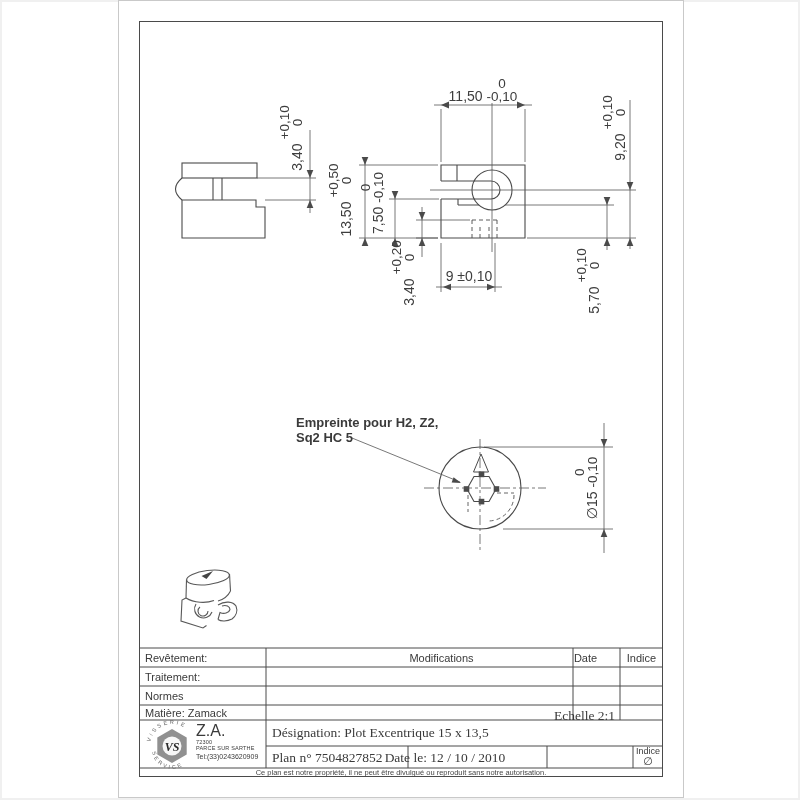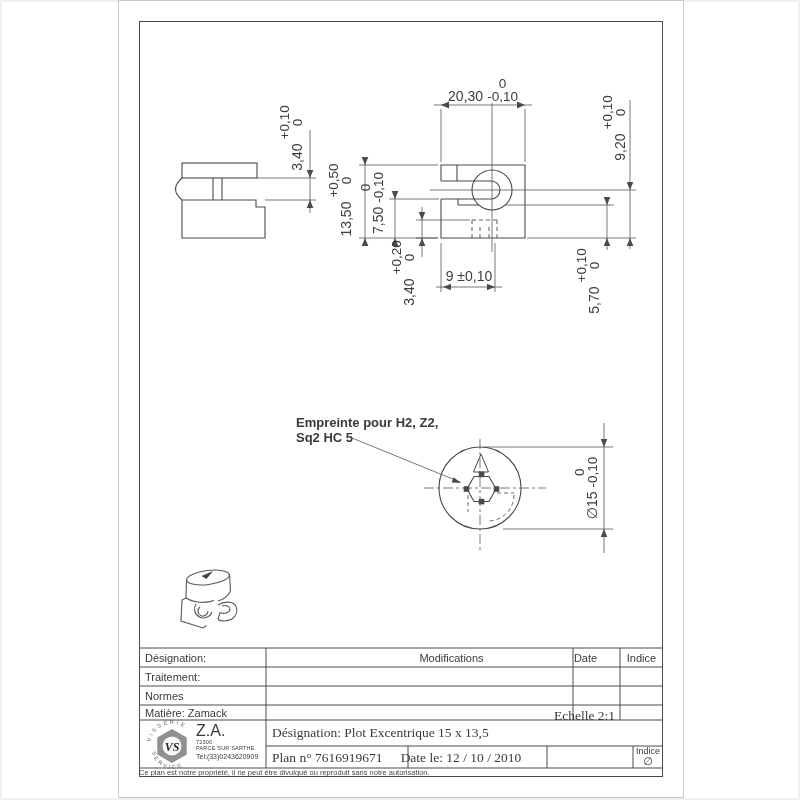--- a/index.html
+++ b/index.html
@@ -19,21 +19,21 @@
   .stk{display:flex;flex-direction:column;align-items:center;line-height:13px;font-size:13.5px;}
   .note{font-size:13px;line-height:15px;font-weight:bold;}
   .tb{font-size:11px;line-height:12px;}
   .tbc{text-align:center;}
   .big{font-size:13.5px;line-height:15px;font-family:Liberation Serif, serif;}
   .tiny{font-size:5.5px;line-height:6px;letter-spacing:.2px;}
   .addr-tel{font-size:7px;line-height:8px;}
   .za{font-size:16px;line-height:13px;}
   .ind{font-size:9px;line-height:9px;text-align:center;}
   .ind2{font-size:11px;line-height:11px;text-align:center;}
-  .footer{font-size:7.5px;line-height:8px;color:#474747;}
+  .footer{font-size:7.5px;line-height:8px;text-align:center;color:#474747;}
 </style>
 </head>
 <body>
 
 <div id="stage">
   <div class="sheet"></div>
   <div class="frame"></div>
 
   <svg width="800" height="800">
     <defs>
@@ -154,21 +154,21 @@
         <textPath href="#arcT" startOffset="4">VISSERIE</textPath>
       </text>
       <text font-size="5.5" fill="#666" letter-spacing="2.4">
         <textPath href="#arcB" startOffset="3">SERVICE</textPath>
       </text>
     </g>
   </svg>
 
   <div class="anchor" style="left:483px;top:90px">
     <div class="dim">
-        <span>20,30</span>
+        <span>11,50</span>
         <span class="stk">
           <span>0</span>
           <span>-0,10</span>
         </span>
       </div>
   </div>
   <div class="anchor" style="left:469px;top:276px">
     <div class="dim">
         <span>9 ±0,10</span>
       </div>
@@ -235,31 +235,31 @@
           <span>-0,10</span>
         </span>
       </div>
   </div>
 
   <div class="txt note" style="left:296px;top:415px">
     <div>Empreinte pour H2, Z2,</div>
     <div>Sq2 HC 5</div>
   </div>
 
-  <div class="txt tb" style="left:145px;top:652px">Désignation:</div>
+  <div class="txt tb" style="left:145px;top:652px">Revêtement:</div>
   <div class="txt tb" style="left:145px;top:671px">Traitement:</div>
   <div class="txt tb" style="left:145px;top:690px">Normes</div>
   <div class="txt tb" style="left:145px;top:707px">Matière: Zamack</div>
-  <div class="txt tb tbc" style="left:276px;top:652px;width:351px">Modifications</div>
+  <div class="txt tb tbc" style="left:266px;top:652px;width:351px">Modifications</div>
   <div class="txt tb tbc" style="left:573px;top:652px;width:25px">Date</div>
   <div class="txt tb tbc" style="left:620px;top:652px;width:43px">Indice</div>
 
   <div class="txt big" style="left:272px;top:725px">Désignation: Plot Excentrique  15 x 13,5</div>
-  <div class="txt big" style="left:272px;top:750px">Plan n° 7616919671</div>
-  <div class="txt big tbc" style="left:400px;top:750px;width:122px">Date le: 12 / 10 / 2010</div>
+  <div class="txt big" style="left:272px;top:750px">Plan n° 7504827852</div>
+  <div class="txt big tbc" style="left:384px;top:750px;width:122px">Date le: 12 / 10 / 2010</div>
   <div class="txt big" style="left:554px;top:708px">Echelle 2:1</div>
   <div class="txt ind" style="left:633px;top:747px;width:30px">Indice</div>
   <div class="txt ind2" style="left:633px;top:756px;width:30px">∅</div>
   <div class="txt footer" style="left:139px;top:768.5px;width:524px">Ce plan est notre propriété, il ne peut être divulgué ou reproduit sans notre autorisation.</div>
 
   <div class="txt za" style="left:196px;top:724px">Z.A.</div>
   <div class="txt tiny" style="left:196px;top:739px">72300</div>
   <div class="txt tiny" style="left:196px;top:745px">PARCE SUR SARTHE</div>
   <div class="txt addr-tel" style="left:196px;top:752.5px">Tel:(33)0243620909</div>
 </div>

